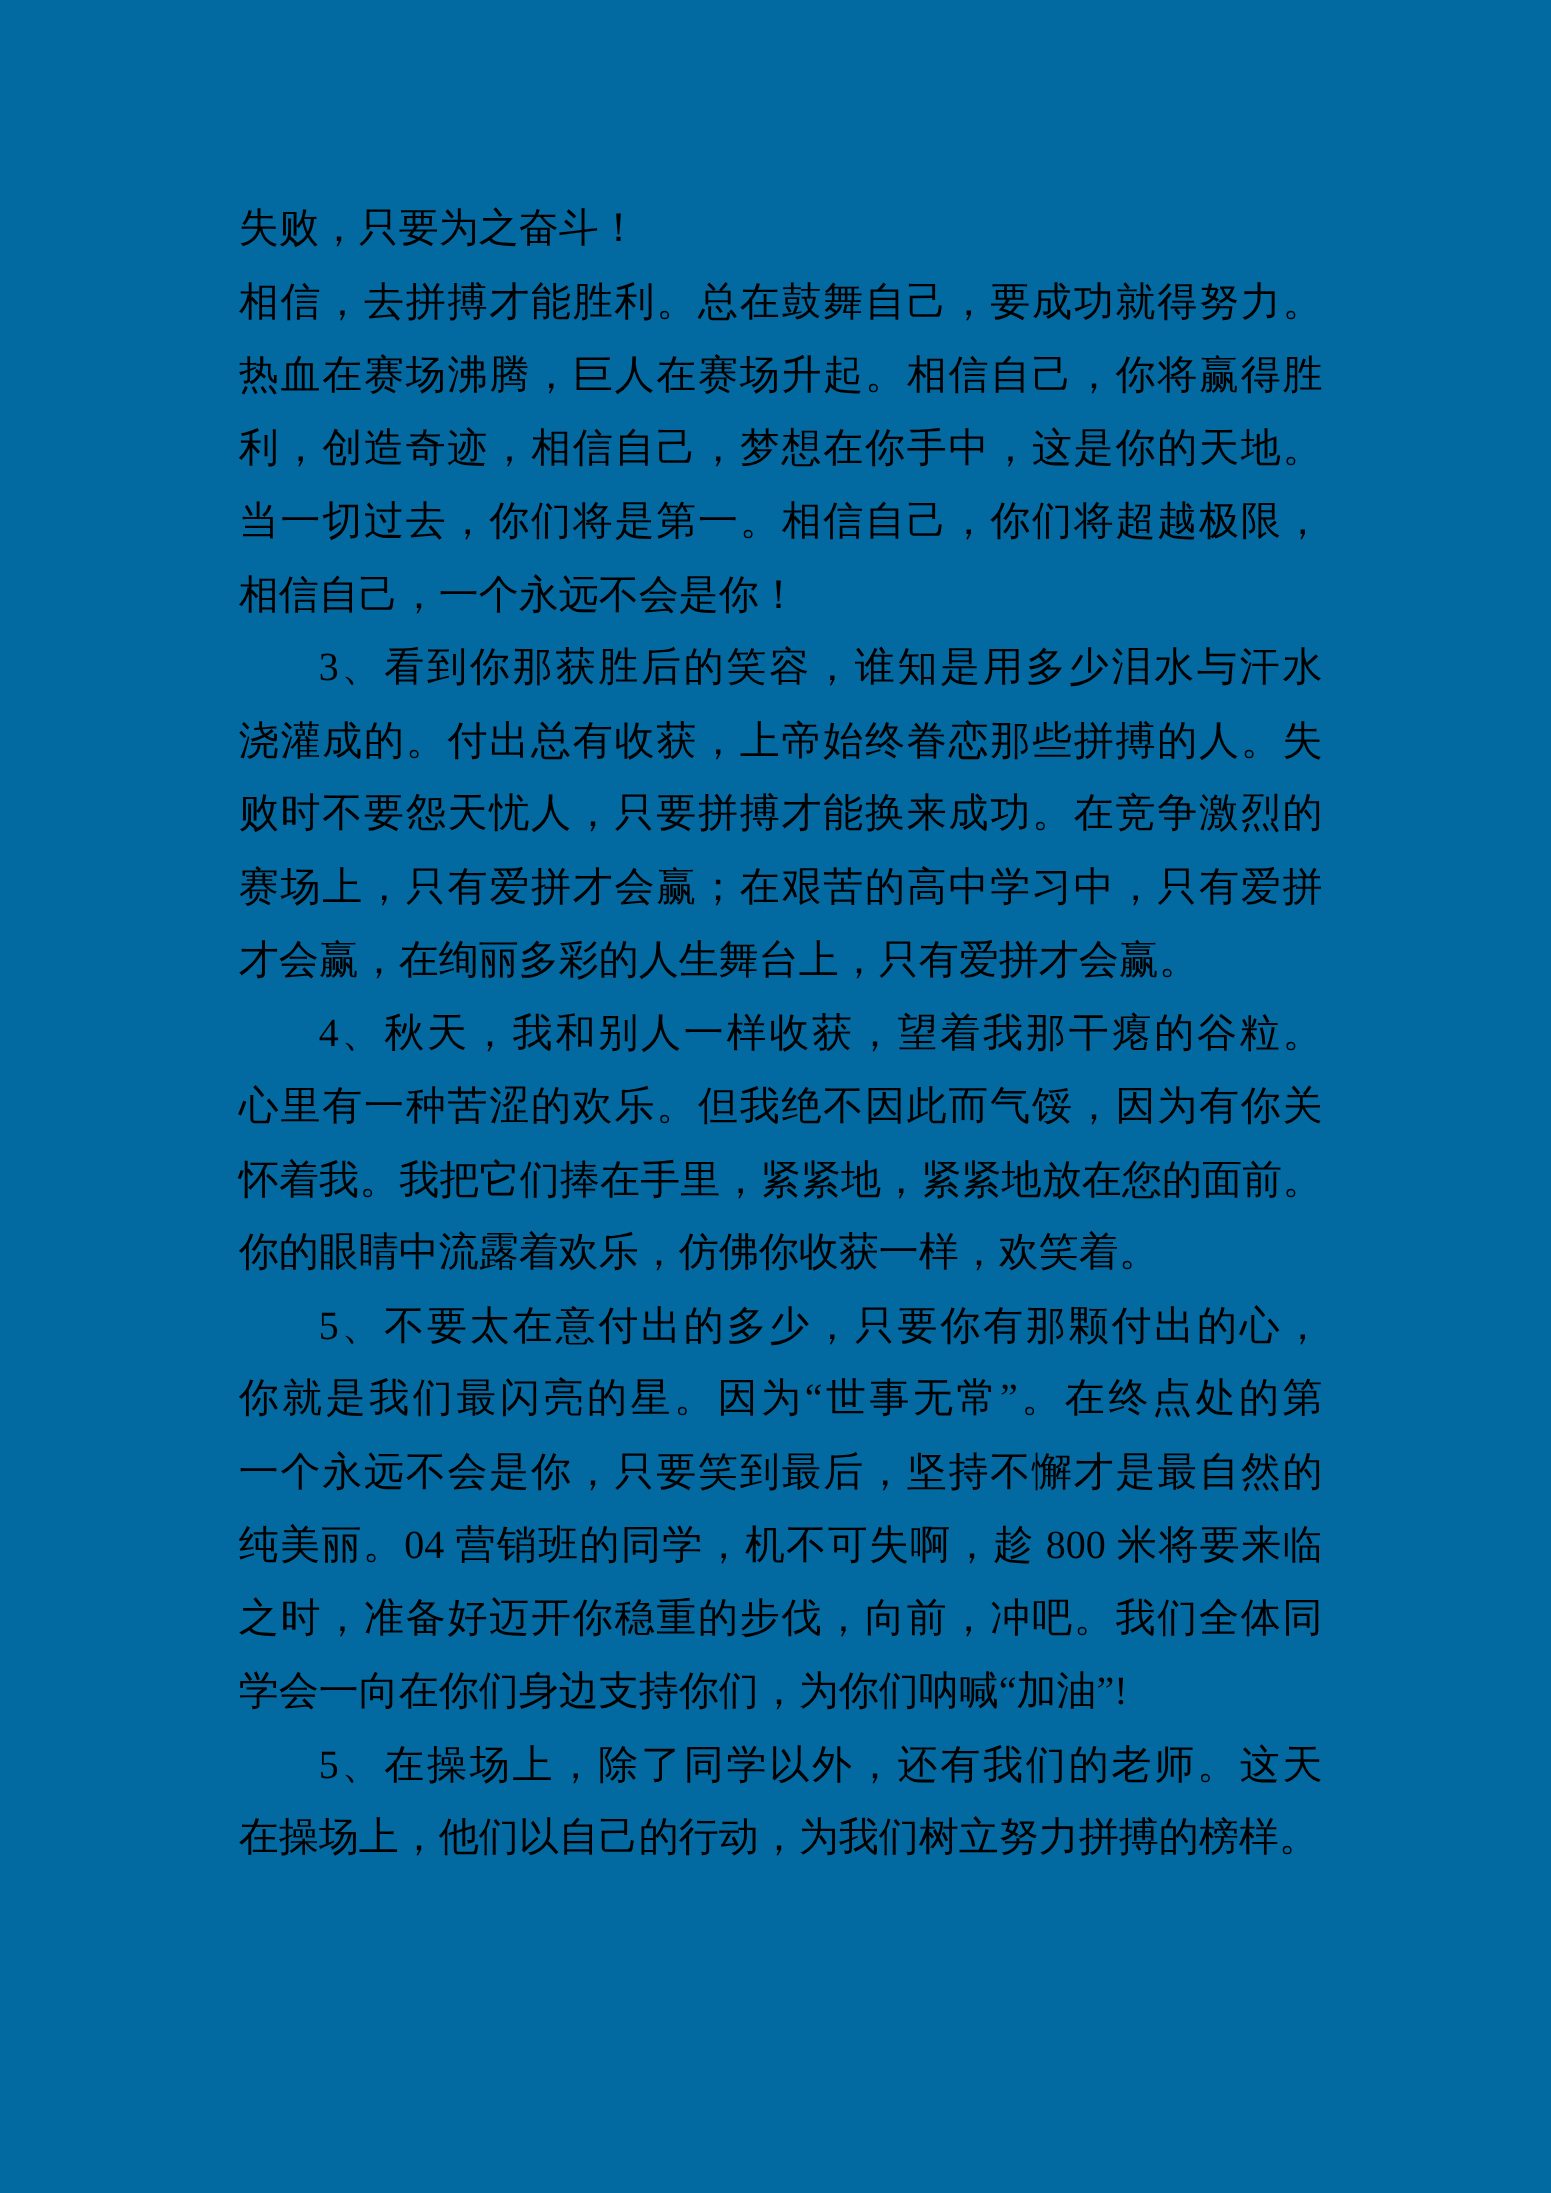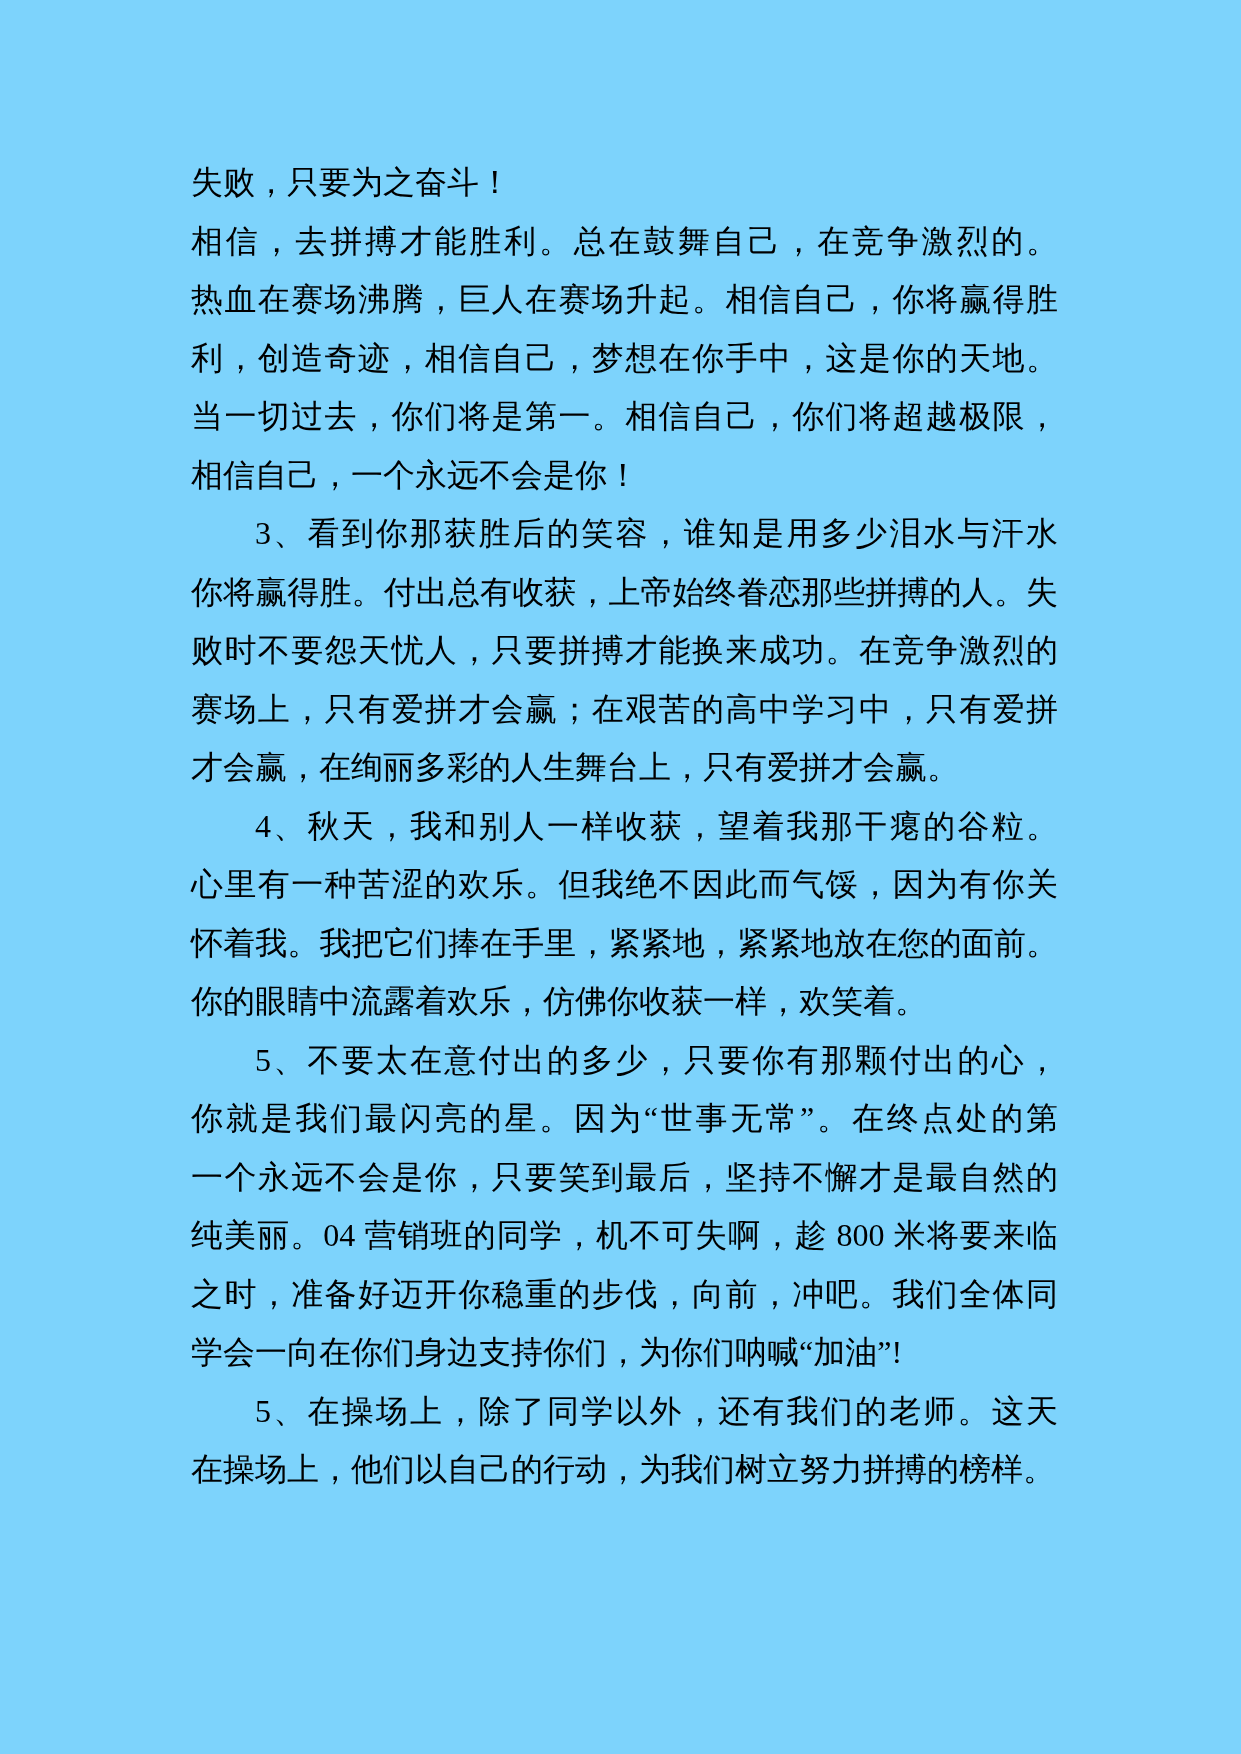--- a/index.html
+++ b/index.html
@@ -4,21 +4,21 @@
 <style>
   html, body {
     margin: 0;
     padding: 0;
     background: #ffffff;
   }
   .page {
     position: relative;
     width: 1241px;
     height: 1754px;
-    background: #7dd3fc;
+    background: #0369a1;
     overflow: hidden;
     font-family: "Liberation Serif", "DejaVu Serif", serif;
     color: #000000;
   }
   .text-block {
     position: absolute;
     left: 191px;
     top: 153px;
     width: 867px;
   }
@@ -47,30 +47,30 @@
 <body>
 
 <div class="page">
   <div class="text-block">
 
     <div class="para">
       <div class="ln end">失败，只要为之奋斗！</div>
     </div>
 
     <div class="para">
-      <div class="ln">相信，去拼搏才能胜利。总在鼓舞自己，在竞争激烈的。</div>
+      <div class="ln">相信，去拼搏才能胜利。总在鼓舞自己，要成功就得努力。</div>
       <div class="ln">热血在赛场沸腾，巨人在赛场升起。相信自己，你将赢得胜</div>
       <div class="ln">利，创造奇迹，相信自己，梦想在你手中，这是你的天地。</div>
       <div class="ln">当一切过去，你们将是第一。相信自己，你们将超越极限，</div>
       <div class="ln end">相信自己，一个永远不会是你！</div>
     </div>
 
     <div class="para">
       <div class="ln ind">3、看到你那获胜后的笑容，谁知是用多少泪水与汗水</div>
-      <div class="ln">你将赢得胜。付出总有收获，上帝始终眷恋那些拼搏的人。失</div>
+      <div class="ln">浇灌成的。付出总有收获，上帝始终眷恋那些拼搏的人。失</div>
       <div class="ln">败时不要怨天忧人，只要拼搏才能换来成功。在竞争激烈的</div>
       <div class="ln">赛场上，只有爱拼才会赢；在艰苦的高中学习中，只有爱拼</div>
       <div class="ln end">才会赢，在绚丽多彩的人生舞台上，只有爱拼才会赢。</div>
     </div>
 
     <div class="para">
       <div class="ln ind">4、秋天，我和别人一样收获，望着我那干瘪的谷粒。</div>
       <div class="ln">心里有一种苦涩的欢乐。但我绝不因此而气馁，因为有你关</div>
       <div class="ln">怀着我。我把它们捧在手里，紧紧地，紧紧地放在您的面前。</div>
       <div class="ln end">你的眼睛中流露着欢乐，仿佛你收获一样，欢笑着。</div>

